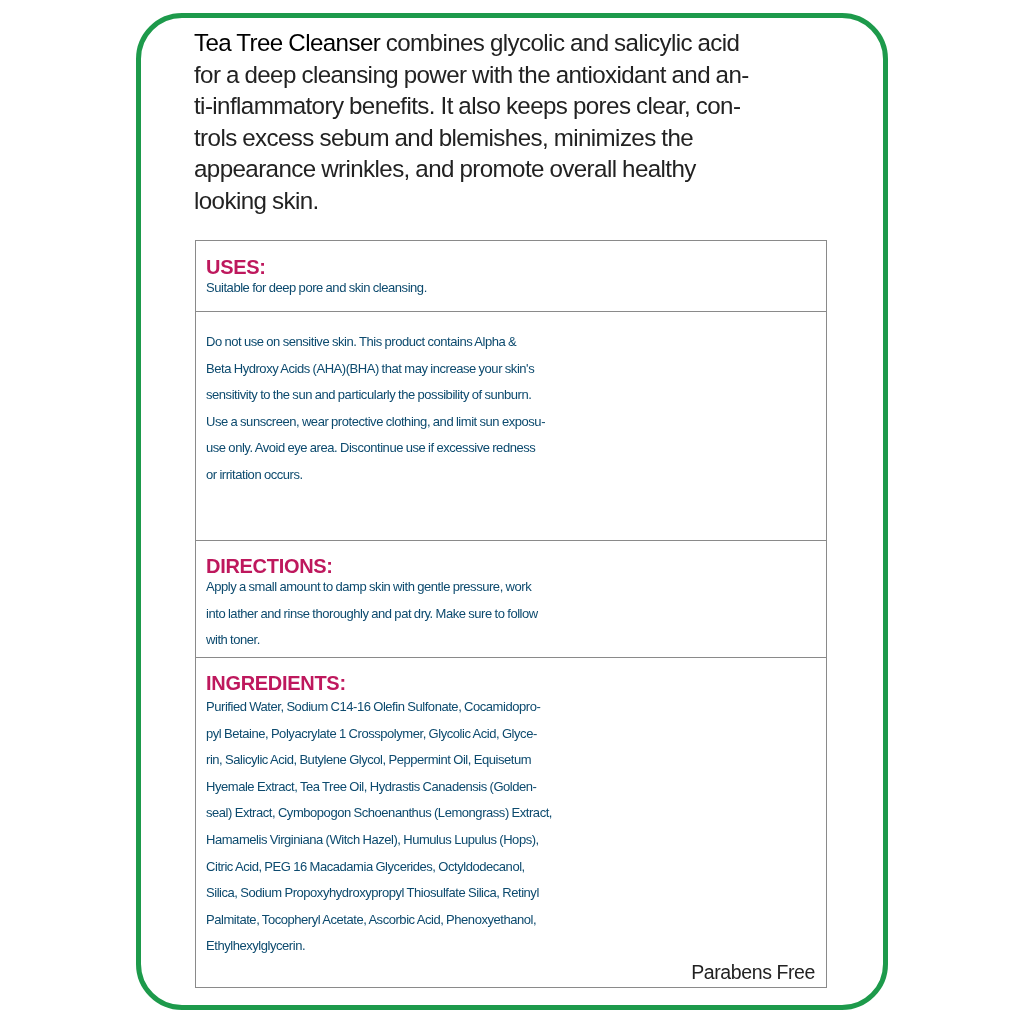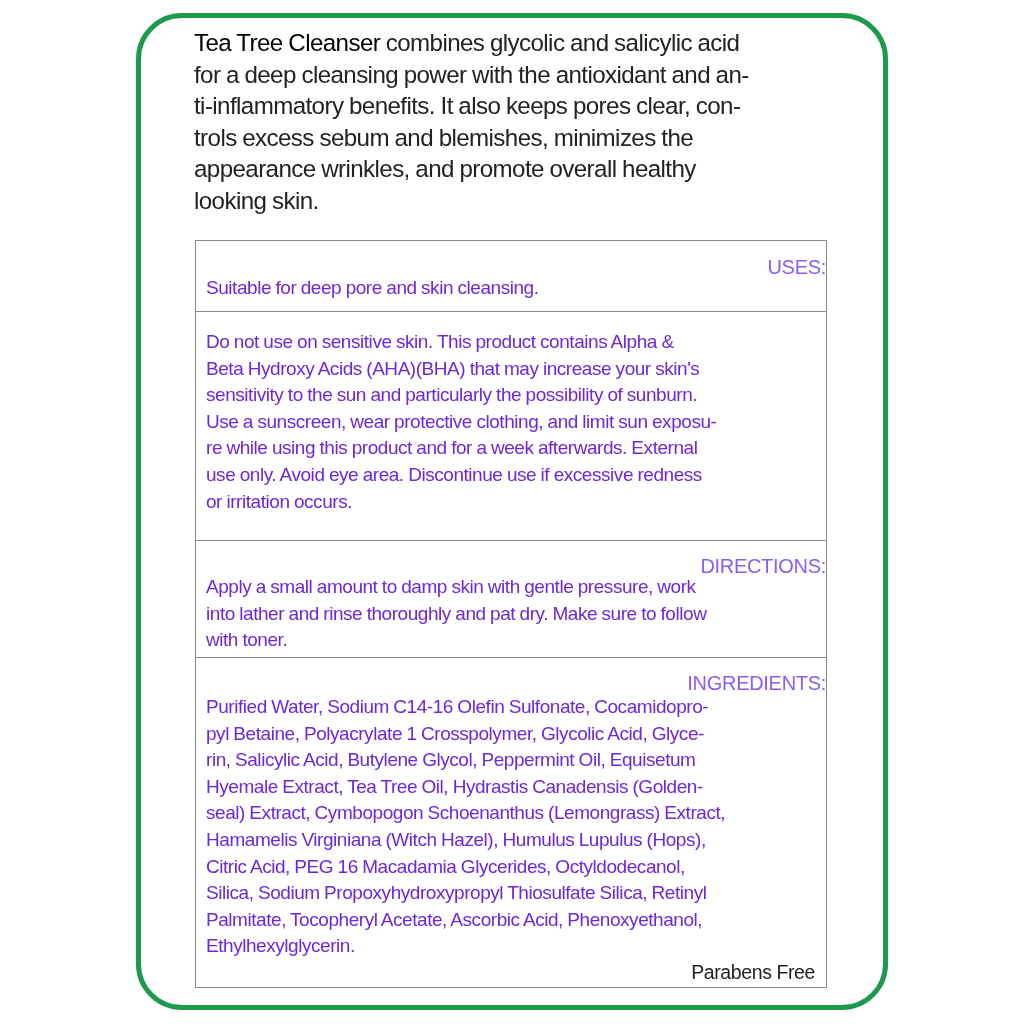--- a/index.html
+++ b/index.html
@@ -55,32 +55,31 @@
       left: 0;
       right: 0;
       border-bottom: 1px solid #8a8a8a;
       box-sizing: border-box;
       padding-left: 10px;
     }
     .section.last { border-bottom: none; }
     .section h2 {
       margin: 0;
       font-size: 20px;
-      font-weight: normal;
+      font-weight: bold;
       line-height: 22px;
-      color: #8b5cf6;
+      color: #be185d;
       letter-spacing: -0.3px;
-      text-align: right;
     }
     .section .body {
-      font-size: 19px;
+      font-size: 13px;
       line-height: 26.6px;
       letter-spacing: -0.45px;
       word-spacing: -0.4px;
-      color: #6d28d9;
+      color: #0c4a6e;
     }
     .section .body .line { display: block; white-space: nowrap; }
 
     #sec-uses { top: 0; height: 71px; padding-top: 15px; }
     #sec-uses .body { margin-top: -3px; }
     #sec-warnings { top: 71px; height: 229px; padding-top: 7px; }
     #sec-warnings .body { margin-top: 10px; }
     #sec-directions { top: 300px; height: 117px; padding-top: 14px; }
     #sec-directions .body { margin-top: -3px; }
     #sec-ingredients { top: 417px; height: 330px; padding-top: 14px; border-bottom: none; }
@@ -118,21 +117,20 @@
       <span class="line">Suitable for deep pore and skin cleansing.</span>
     </div>
   </div>
 
   <div class="section" id="sec-warnings">
     <div class="body">
       <span class="line">Do not use on sensitive skin.  This product contains Alpha &amp;</span>
       <span class="line">Beta Hydroxy Acids (AHA)(BHA) that may increase your skin's</span>
       <span class="line">sensitivity to the sun and particularly the possibility of sunburn.</span>
       <span class="line">Use a sunscreen, wear protective clothing, and limit sun exposu-</span>
-      <span class="line">re while using this product and for a week afterwards. External</span>
       <span class="line">use only.  Avoid eye area. Discontinue use if excessive redness</span>
       <span class="line">or irritation occurs.</span>
     </div>
   </div>
 
   <div class="section" id="sec-directions">
     <h2>DIRECTIONS:</h2>
     <div class="body">
       <span class="line">Apply a small amount to damp skin with gentle pressure, work</span>
       <span class="line">into lather and rinse thoroughly and pat dry.  Make sure to follow</span>

